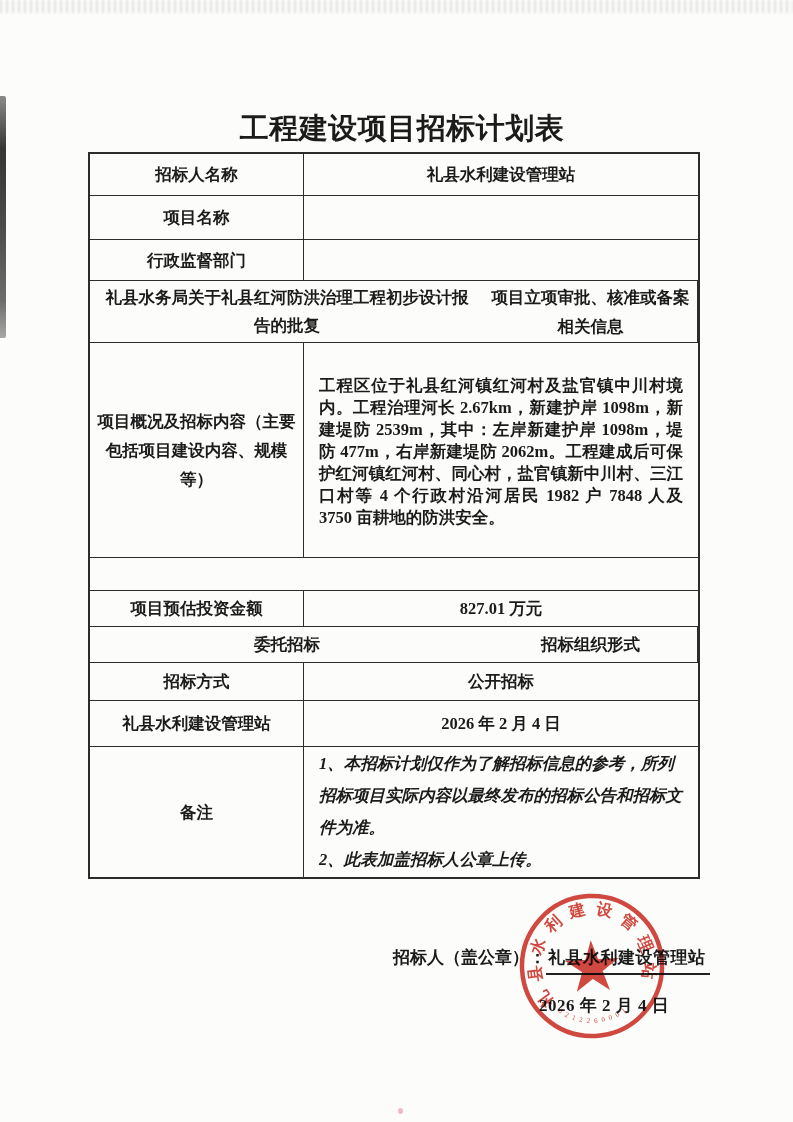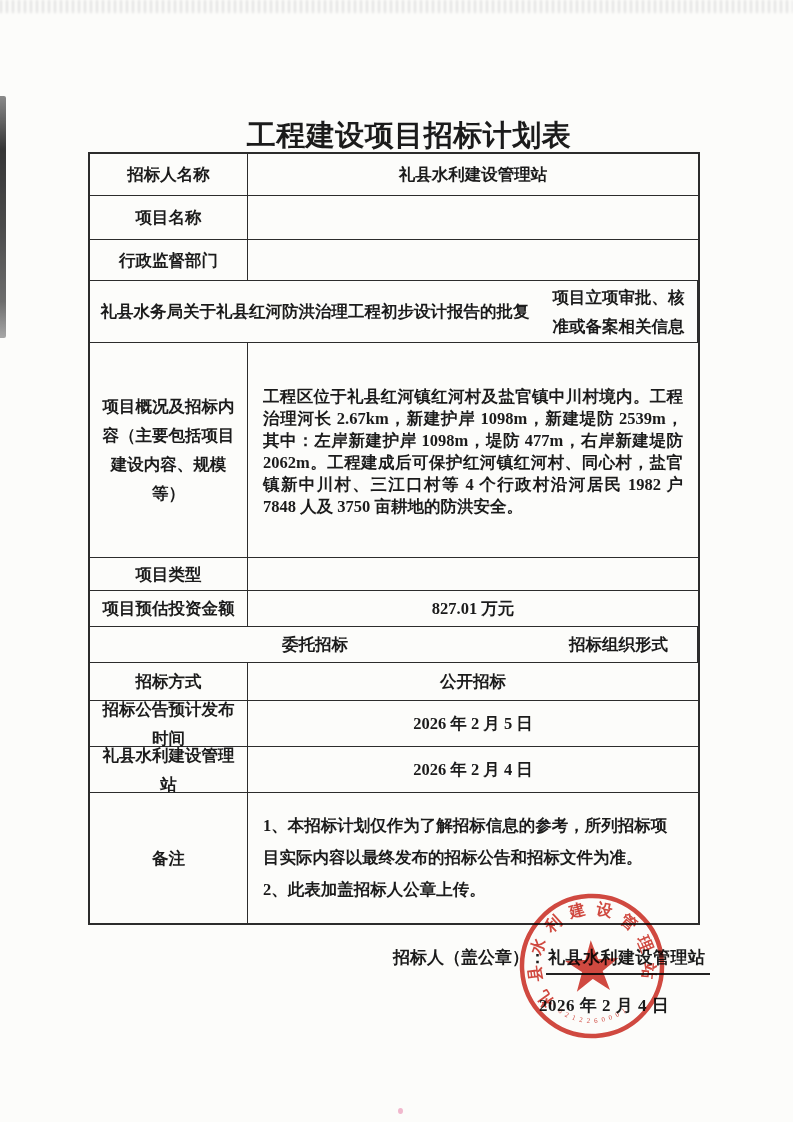--- a/index.html
+++ b/index.html
@@ -14,44 +14,44 @@
     position:absolute;left:0;top:0;width:100%;height:13px;
     background:repeating-linear-gradient(90deg,rgba(110,110,118,.45) 0 2px,rgba(250,250,250,0) 2px 6px);
     filter:blur(1px);opacity:.45;
   }
   .smudge-left{
     position:absolute;left:0;top:96px;width:6px;height:242px;
     background:linear-gradient(180deg,#777 0%,#141414 22%,#2e2e2e 55%,#555 85%,#999 100%);
     filter:blur(.6px);opacity:.85;border-radius:0 2px 2px 0;
   }
   .title{
-    position:absolute;left:89px;top:102px;width:612px;margin:14px;
+    position:absolute;left:89px;top:102px;width:612px;margin:7px;
     text-align:center;font-size:29px;font-weight:700;letter-spacing:.5px;
   }
   
   .grid{
     position:absolute;left:88px;top:152px;width:612px;
     border:2px solid #2c2c2c;box-sizing:border-box;background:transparent;
   }
   .row{display:flex;border-top:1.5px solid #2c2c2c;}
   .row:first-child{border-top:none;}
   .cell{display:flex;align-items:center;justify-content:center;
         text-align:center;box-sizing:border-box;}
   .lbl{
-    width:158px;flex:none;border-right:1.5px solid #2c2c2c;
+    width:214px;flex:none;border-right:1.5px solid #2c2c2c;
     font-size:16.5px;font-weight:600;line-height:29px;padding:16px 5px;
   }
   .val{flex:1;font-size:16.5px;font-weight:600;line-height:28px;padding:2px 10px;}
   .val.para{
     justify-content:flex-start;text-align:justify;
     line-height:22px;padding:10px 15px 6px 15px;font-size:16.5px;
   }
   .val.list{
     justify-content:flex-start;text-align:left;white-space:pre-line;
-    line-height:32px;padding:6px 15px;
+    line-height:32px;padding:6px 15px;font-style:italic;
   }
   .hr0{height:41px}.hr1{height:43px}.hr2{height:40px}.hr3{height:61px}
   .hr4{height:214px}.hr5{height:32px}.hr6{height:35px}.hr7{height:35px}
   .hr8{height:37px}.hr9{height:45px}.hr10{height:45px}.hr11{height:130px}
   
   .sig{
     position:absolute;left:393px;top:946px;font-size:17px;font-weight:600;
     white-space:nowrap;
   }
   .sig-name{
@@ -98,37 +98,32 @@
     </div>
     <div class="row hr3">
       <div class="cell val">礼县水务局关于礼县红河防洪治理工程初步设计报告的批复</div>
       <div class="cell lbl">项目立项审批、核准或备案相关信息</div>
     </div>
     <div class="row hr4">
       <div class="cell lbl">项目概况及招标内容（主要包括项目建设内容、规模等）</div>
       <div class="cell val para">工程区位于礼县红河镇红河村及盐官镇中川村境内。工程治理河长 2.67km，新建护岸 1098m，新建堤防 2539m，其中：左岸新建护岸 1098m，堤防 477m，右岸新建堤防 2062m。工程建成后可保护红河镇红河村、同心村，盐官镇新中川村、三江口村等 4 个行政村沿河居民 1982 户 7848 人及 3750 亩耕地的防洪安全。</div>
     </div>
     <div class="row hr5">
-      <div class="cell lbl">项目类型</div>
     </div>
     <div class="row hr6">
       <div class="cell lbl">项目预估投资金额</div>
       <div class="cell val">827.01 万元</div>
     </div>
     <div class="row hr7">
       <div class="cell val">委托招标</div>
       <div class="cell lbl">招标组织形式</div>
     </div>
     <div class="row hr8">
       <div class="cell lbl">招标方式</div>
       <div class="cell val">公开招标</div>
-    </div>
-    <div class="row hr9">
-      <div class="cell lbl">招标公告预计发布时间</div>
-      <div class="cell val">2026 年 2 月 5 日</div>
     </div>
     <div class="row hr10">
       <div class="cell lbl">礼县水利建设管理站</div>
       <div class="cell val">2026 年 2 月 4 日</div>
     </div>
     <div class="row hr11">
       <div class="cell lbl">备注</div>
       <div class="cell val list">1、本招标计划仅作为了解招标信息的参考，所列招标项目实际内容以最终发布的招标公告和招标文件为准。
 2、此表加盖招标人公章上传。</div>
     </div>

